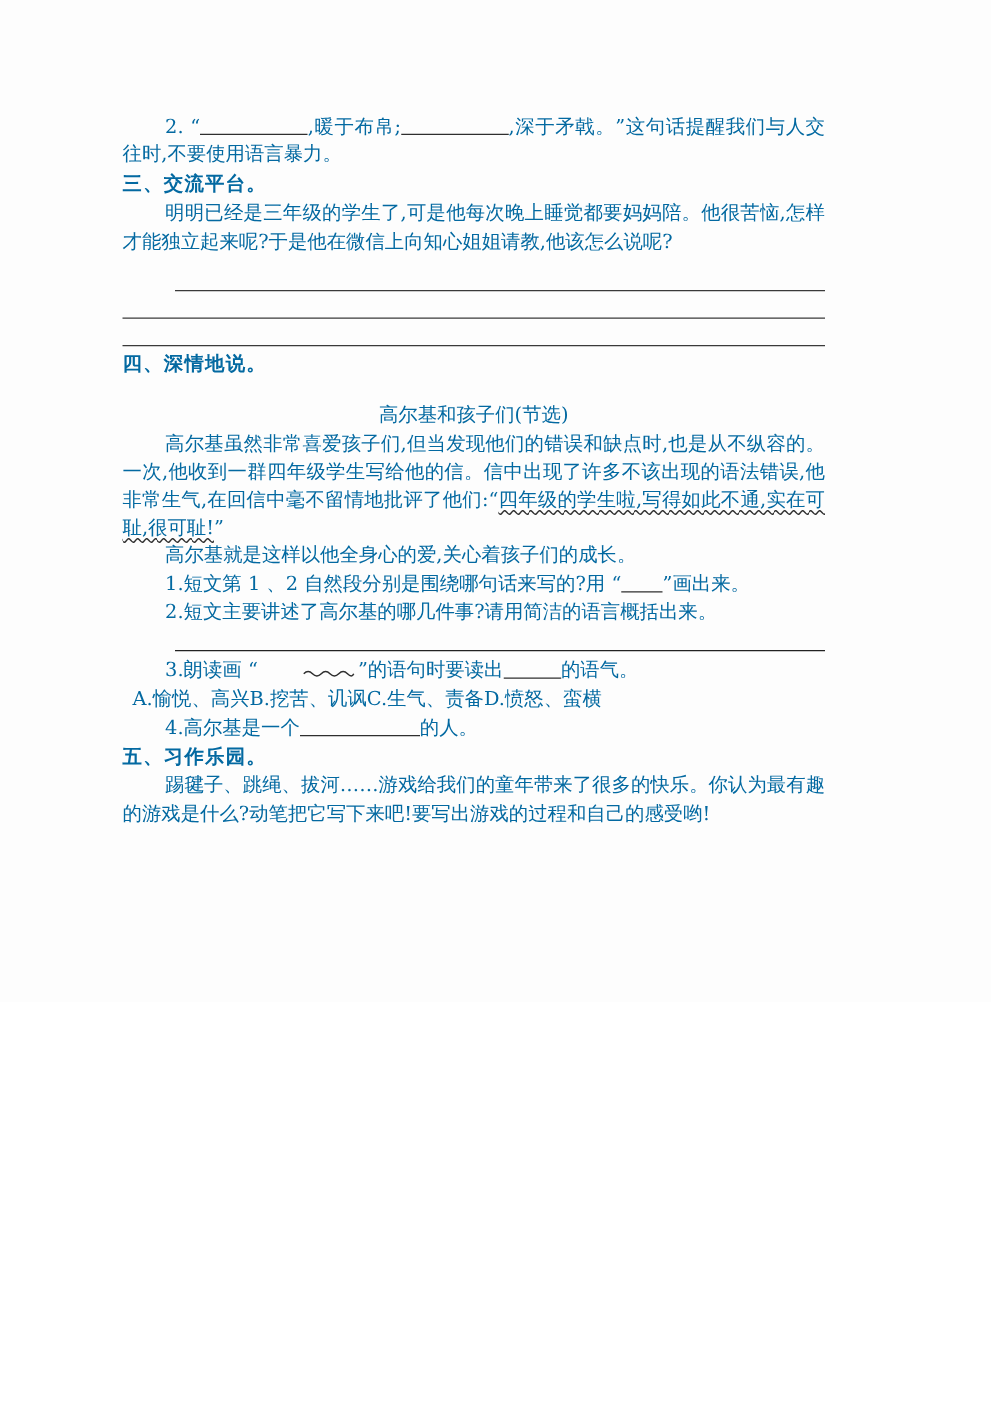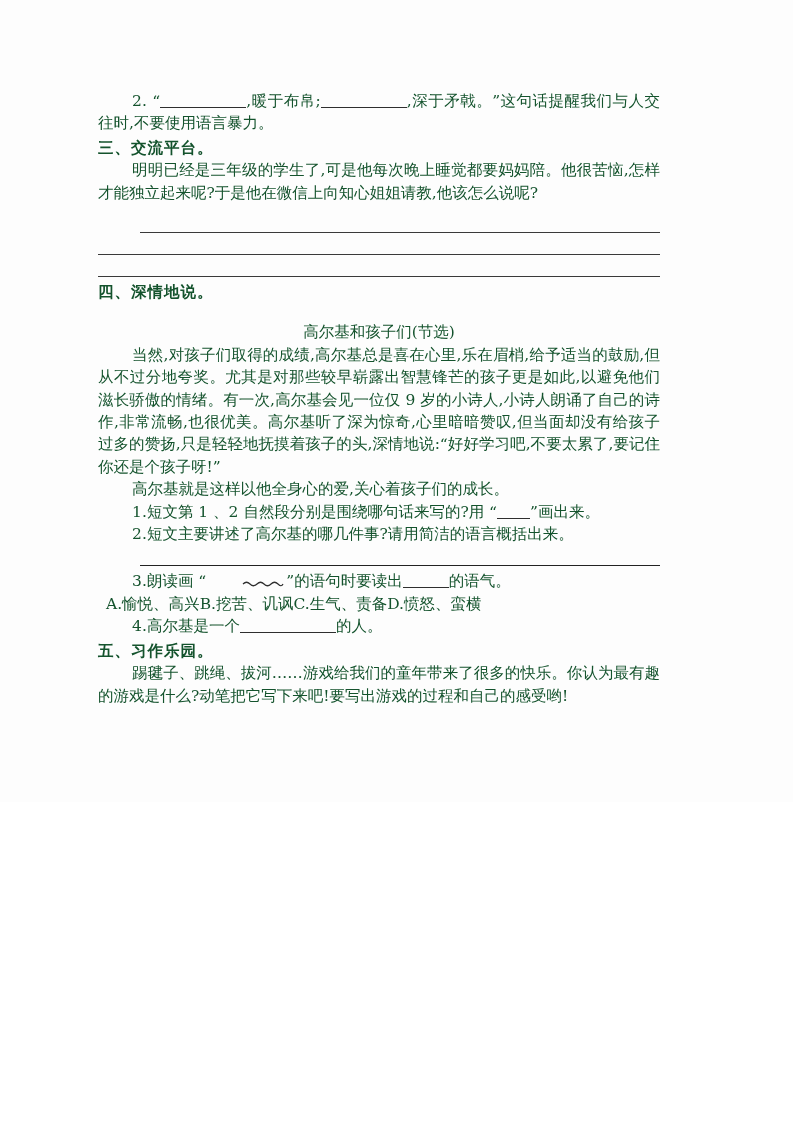--- a/index.html
+++ b/index.html
@@ -3,21 +3,21 @@
 <meta charset="utf-8">
 <style>
   * { margin: 0; padding: 0; box-sizing: border-box; }
   html, body { background: #ffffff; }
   .page {
     position: relative;
     width: 793px;
     height: 802px;
     background: #fdfdfd;
     font-family: "DejaVu Serif", "Liberation Serif", serif;
-    color: #14532d;
+    color: #0369a1;
     overflow: hidden;
   }
   .content {
     position: absolute;
     left: 98px;
     top: 90px;
     width: 562px;
     font-size: 15.5px;
     line-height: 22.4px;
   }
@@ -80,22 +80,22 @@
 
     <div class="ans-block">
       <div class="ans-line first"></div>
       <div class="ans-line"></div>
       <div class="ans-line"></div>
     </div>
 
     <div class="sec-heading">四、深情地说。</div>
     <div class="passage-title">高尔基和孩子们(节选)</div>
 
+    <p class="para"><span>高尔基虽然非常喜爱孩子们,但当发现他们的错误和缺点时,也是从不纵容的。一次,他收到一群四年级学生写给他的信。信中出现了许多不该出现的语法错误,他非常生气,在回信中毫不留情地批评了他们:“</span><span class="wavy-text">四年级的学生啦,写得如此不通,实在可耻,很可耻!</span><span>”</span></p>
 
-    <p class="para">当然,对孩子们取得的成绩,高尔基总是喜在心里,乐在眉梢,给予适当的鼓励,但从不过分地夸奖。尤其是对那些较早崭露出智慧锋芒的孩子更是如此,以避免他们滋长骄傲的情绪。有一次,高尔基会见一位仅 9 岁的小诗人,小诗人朗诵了自己的诗作,非常流畅,也很优美。高尔基听了深为惊奇,心里暗暗赞叹,但当面却没有给孩子过多的赞扬,只是轻轻地抚摸着孩子的头,深情地说:“好好学习吧,不要太累了,要记住你还是个孩子呀!”</p>
     <p class="para">高尔基就是这样以他全身心的爱,关心着孩子们的成长。</p>
 
     <p class="q-line"><span>1.短文第 1 、2 自然段分别是围绕哪句话来写的?用 “</span><span class="blank w34"></span><span>”画出来。</span></p>
 
     <p class="q-line">2.短文主要讲述了高尔基的哪几件事?请用简洁的语言概括出来。</p>
 
     <div class="single-ans-line"></div>
 
     <p class="q-line"><span>3.朗读画 “</span><span class="wavy-blank"><svg width="42" height="8" viewBox="0 0 42 8" xmlns="http://www.w3.org/2000/svg">
             <path d="M1 5 Q 4.5 1.5, 8 5 T 15 5 T 22 5 T 29 5 T 36 5 T 41 5" fill="none" stroke="#2f2f2f" stroke-width="1.2"></path>

